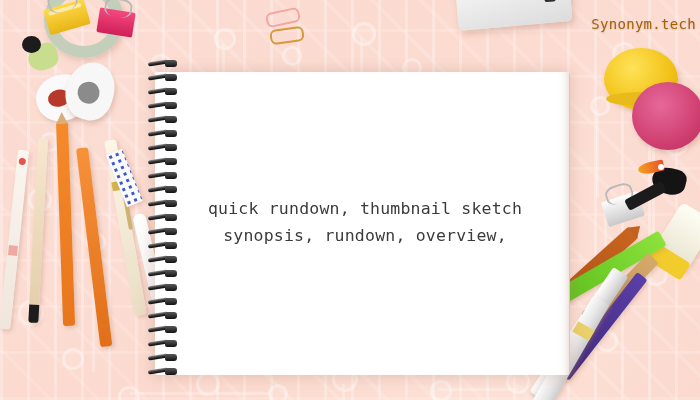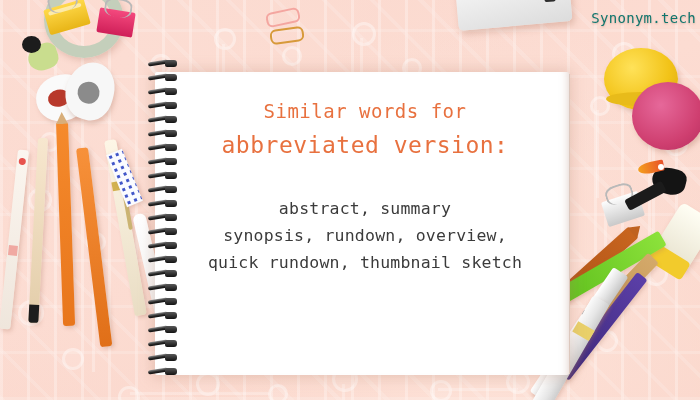--- a/index.html
+++ b/index.html
@@ -105,22 +105,22 @@
     color: #3b3b3b;
     font-size: 16.5px;
     line-height: 1.63;
     letter-spacing: .2px;
   }
   .synonyms span { display: block; white-space: nowrap; }
 
   
   .logo {
     position: absolute;
-    right: 4px; top: 10px;
-    color: #0f766e;
+    right: 4px; top: 16px;
+    color: #a16207;
     font-size: 14px;
     letter-spacing: .3px;
     text-shadow: 0 1px 2px rgba(180,120,100,.45);
   }
 
   
   .obj { position: absolute; }
   .shadowed { box-shadow: 2px 3px 5px rgba(175,120,100,.35); }
 
   
@@ -306,26 +306,21 @@
     <div class="coil" style="top:212px;"></div>
     <div class="coil" style="top:226px;"></div>
     <div class="coil" style="top:240px;"></div>
     <div class="coil" style="top:254px;"></div>
     <div class="coil" style="top:268px;"></div>
     <div class="coil" style="top:282px;"></div>
     <div class="coil" style="top:296px;"></div>
     <div class="coil" style="top:310px;"></div>
   </div>
 
-  <div class="heading">
-    <span class="l1">Similar words for</span>
-    <span class="l2">abbreviated version:</span>
-  </div>
 
   <div class="synonyms">
-    <span>abstract, summary</span>
+    <span>quick rundown, thumbnail sketch</span>
     <span>synopsis, rundown, overview,</span>
-    <span>quick rundown, thumbnail sketch</span>
   </div>
 
   <div class="logo">Synonym.tech</div>
 
 </div>
 
 </body></html>

